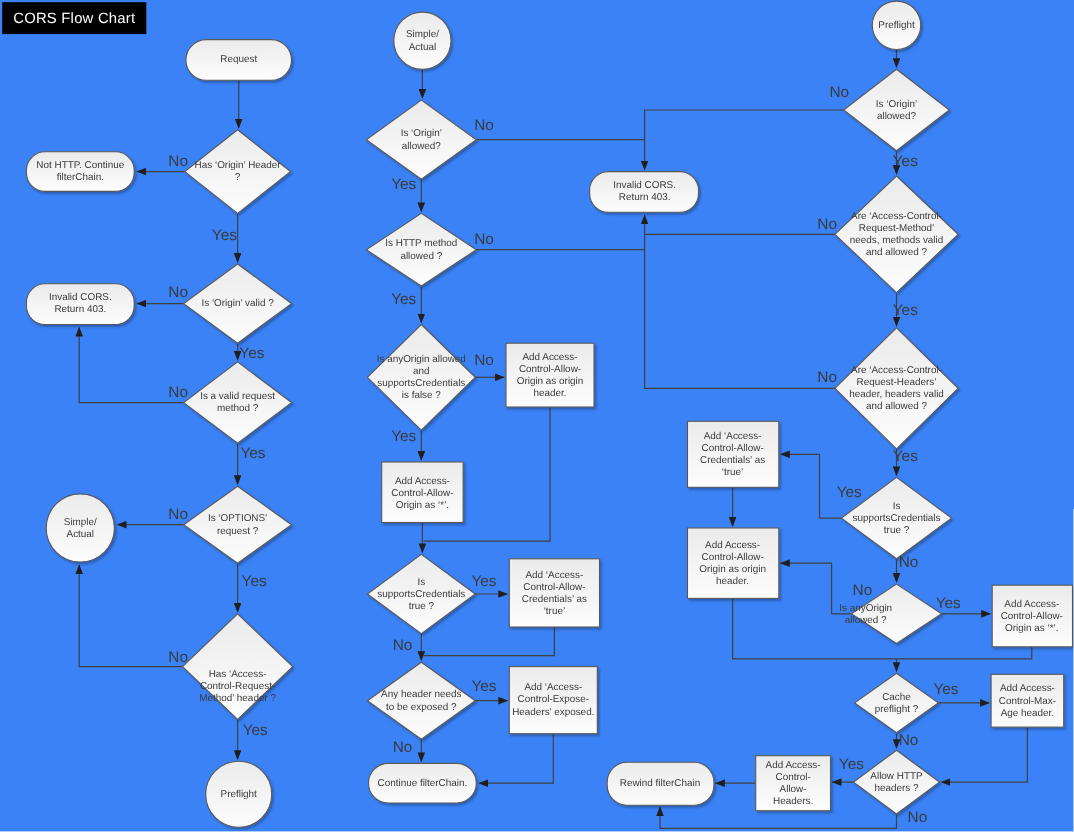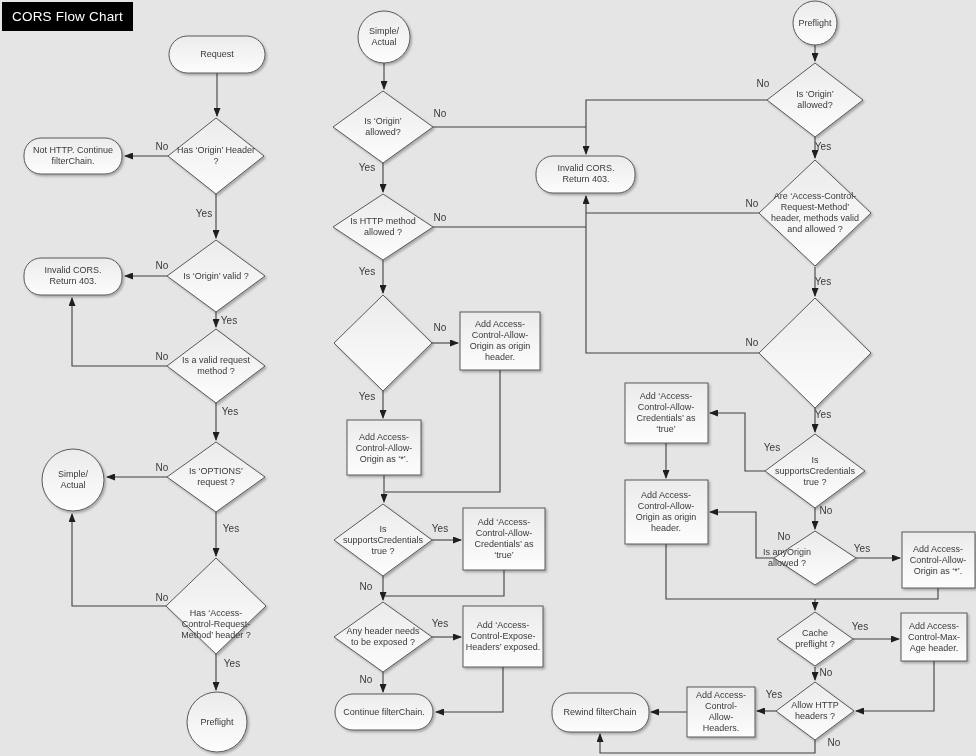--- a/index.html
+++ b/index.html
@@ -1,31 +1,31 @@
 <!DOCTYPE html>
 <html><head>
 <meta charset="utf-8">
 <style>
   html,body{margin:0;padding:0;background:#ffffff;}
   #stage{
-    position:relative;width:976px;height:756px;background:#e5e5e5;overflow:hidden;
+    position:relative;width:976px;height:756px;background:#3b82f6;overflow:hidden;
     font-family:"Liberation Sans","DejaVu Sans",sans-serif;
   }
   svg.layer{position:absolute;left:0;top:0;}
   .sh{fill:url(#shapeGrad);stroke:#595959;stroke-width:1;filter:url(#ds);}
   .ln{fill:none;stroke:#404040;stroke-width:1.1;}
   .arr{marker-end:url(#arrowhead);}
   .nl{
     position:absolute;transform:translate(-50%,-50%);
     display:flex;align-items:center;justify-content:center;text-align:center;
     font-size:9px;line-height:1.22;color:#3a3a3a;overflow-wrap:break-word;word-break:break-word;
   }
   .el{
     position:absolute;transform:translate(-50%,-50%);
-    font-size:10px;color:#3a3a3a;white-space:nowrap;
+    font-size:14px;color:#3a3a3a;white-space:nowrap;
   }
   #title-box{
     position:absolute;left:2px;top:2px;background:#000000;color:#ffffff;
     padding:7px 10px;font-size:13.5px;letter-spacing:.2px;
   }
 </style>
 </head>
 <body>
 
 <div id="stage">
@@ -147,31 +147,33 @@
   <div class="nl" style="left:216px;top:366px;width:85px">Is a valid request method ?</div>
   <div class="nl" style="left:216px;top:477px;width:80px">Is ‘OPTIONS’ request ?</div>
   <div class="nl" style="left:73px;top:480px;width:50px">Simple/ Actual</div>
   <div class="nl" style="left:216px;top:624px;width:82px">Has ‘Access-Control-Request-Method’ header ?</div>
   <div class="nl" style="left:217px;top:722px;width:52px">Preflight</div>
 
   <div class="nl" style="left:384px;top:37px;width:46px">Simple/ Actual</div>
   <div class="nl" style="left:383px;top:127px;width:70px">Is ‘Origin’ allowed?</div>
   <div class="nl" style="left:586px;top:174px;width:80px">Invalid CORS. Return 403.</div>
   <div class="nl" style="left:383px;top:227px;width:88px">Is HTTP method allowed ?</div>
+  <div class="nl" style="left:383px;top:343px;width:88px">Is anyOrigin allowed and supportsCredentials is false ?</div>
   <div class="nl" style="left:500px;top:341px;width:74px">Add Access-Control-Allow-Origin as origin header.</div>
   <div class="nl" style="left:384px;top:448px;width:68px">Add Access-Control-Allow-Origin as ‘*’.</div>
   <div class="nl" style="left:383px;top:540px;width:82px">Is supportsCredentials true ?</div>
   <div class="nl" style="left:504px;top:539px;width:76px">Add ‘Access-Control-Allow-Credentials’ as ‘true’</div>
   <div class="nl" style="left:383px;top:637px;width:78px">Any header needs to be exposed ?</div>
   <div class="nl" style="left:503px;top:636px;width:78px">Add ‘Access-Control-Expose-Headers’ exposed.</div>
   <div class="nl" style="left:384px;top:712px;width:92px">Continue filterChain.</div>
 
   <div class="nl" style="left:815px;top:23px;width:42px">Preflight</div>
   <div class="nl" style="left:815px;top:100px;width:70px">Is ‘Origin’ allowed?</div>
-  <div class="nl" style="left:815px;top:213px;width:92px">Are ‘Access-Control-Request-Method’ header, methods valid and allowed ?</div>
+  <div class="nl" style="left:815px;top:213px;width:92px">Are ‘Access-Control-Request-Method’ needs, methods valid and allowed ?</div>
+  <div class="nl" style="left:815px;top:353px;width:92px">Are ‘Access-Control-Request-Headers’ header, headers valid and allowed ?</div>
   <div class="nl" style="left:815px;top:471px;width:82px">Is supportsCredentials true ?</div>
   <div class="nl" style="left:666px;top:413px;width:78px">Add ‘Access-Control-Allow-Credentials’ as ‘true’</div>
   <div class="nl" style="left:666px;top:512px;width:78px">Add Access-Control-Allow-Origin as origin header.</div>
   <div class="nl" style="left:787px;top:558px;width:64px">Is anyOrigin allowed ?</div>
   <div class="nl" style="left:938px;top:560px;width:68px">Add Access-Control-Allow-Origin as ‘*’.</div>
   <div class="nl" style="left:815px;top:639px;width:58px">Cache preflight ?</div>
   <div class="nl" style="left:934px;top:637px;width:62px">Add Access-Control-Max-Age header.</div>
   <div class="nl" style="left:815px;top:711px;width:62px">Allow HTTP headers ?</div>
   <div class="nl" style="left:721px;top:712px;width:56px">Add Access-Control-Allow-Headers.</div>
   <div class="nl" style="left:600px;top:712px;width:90px">Rewind filterChain</div>

